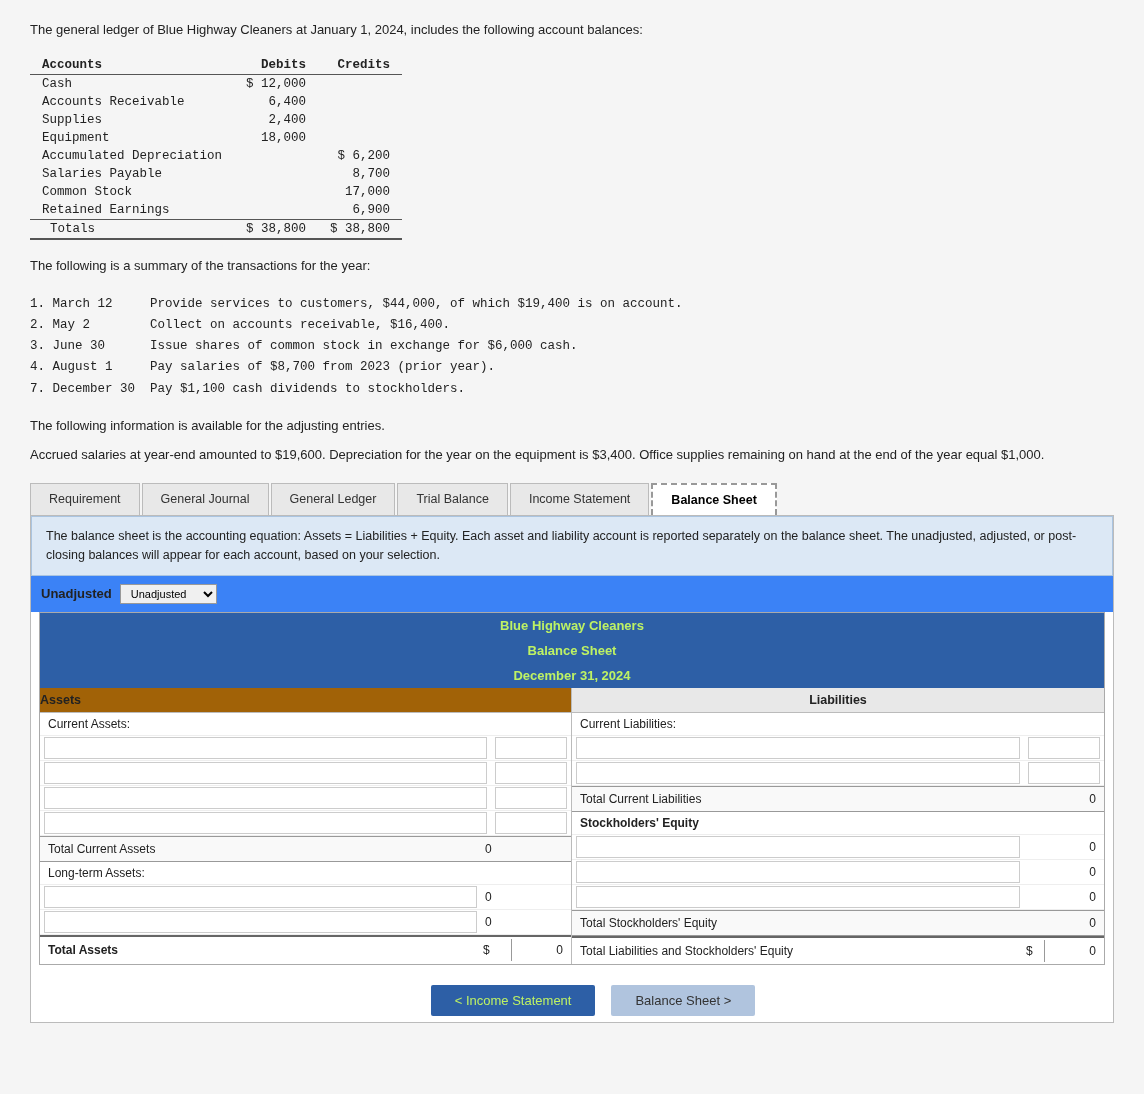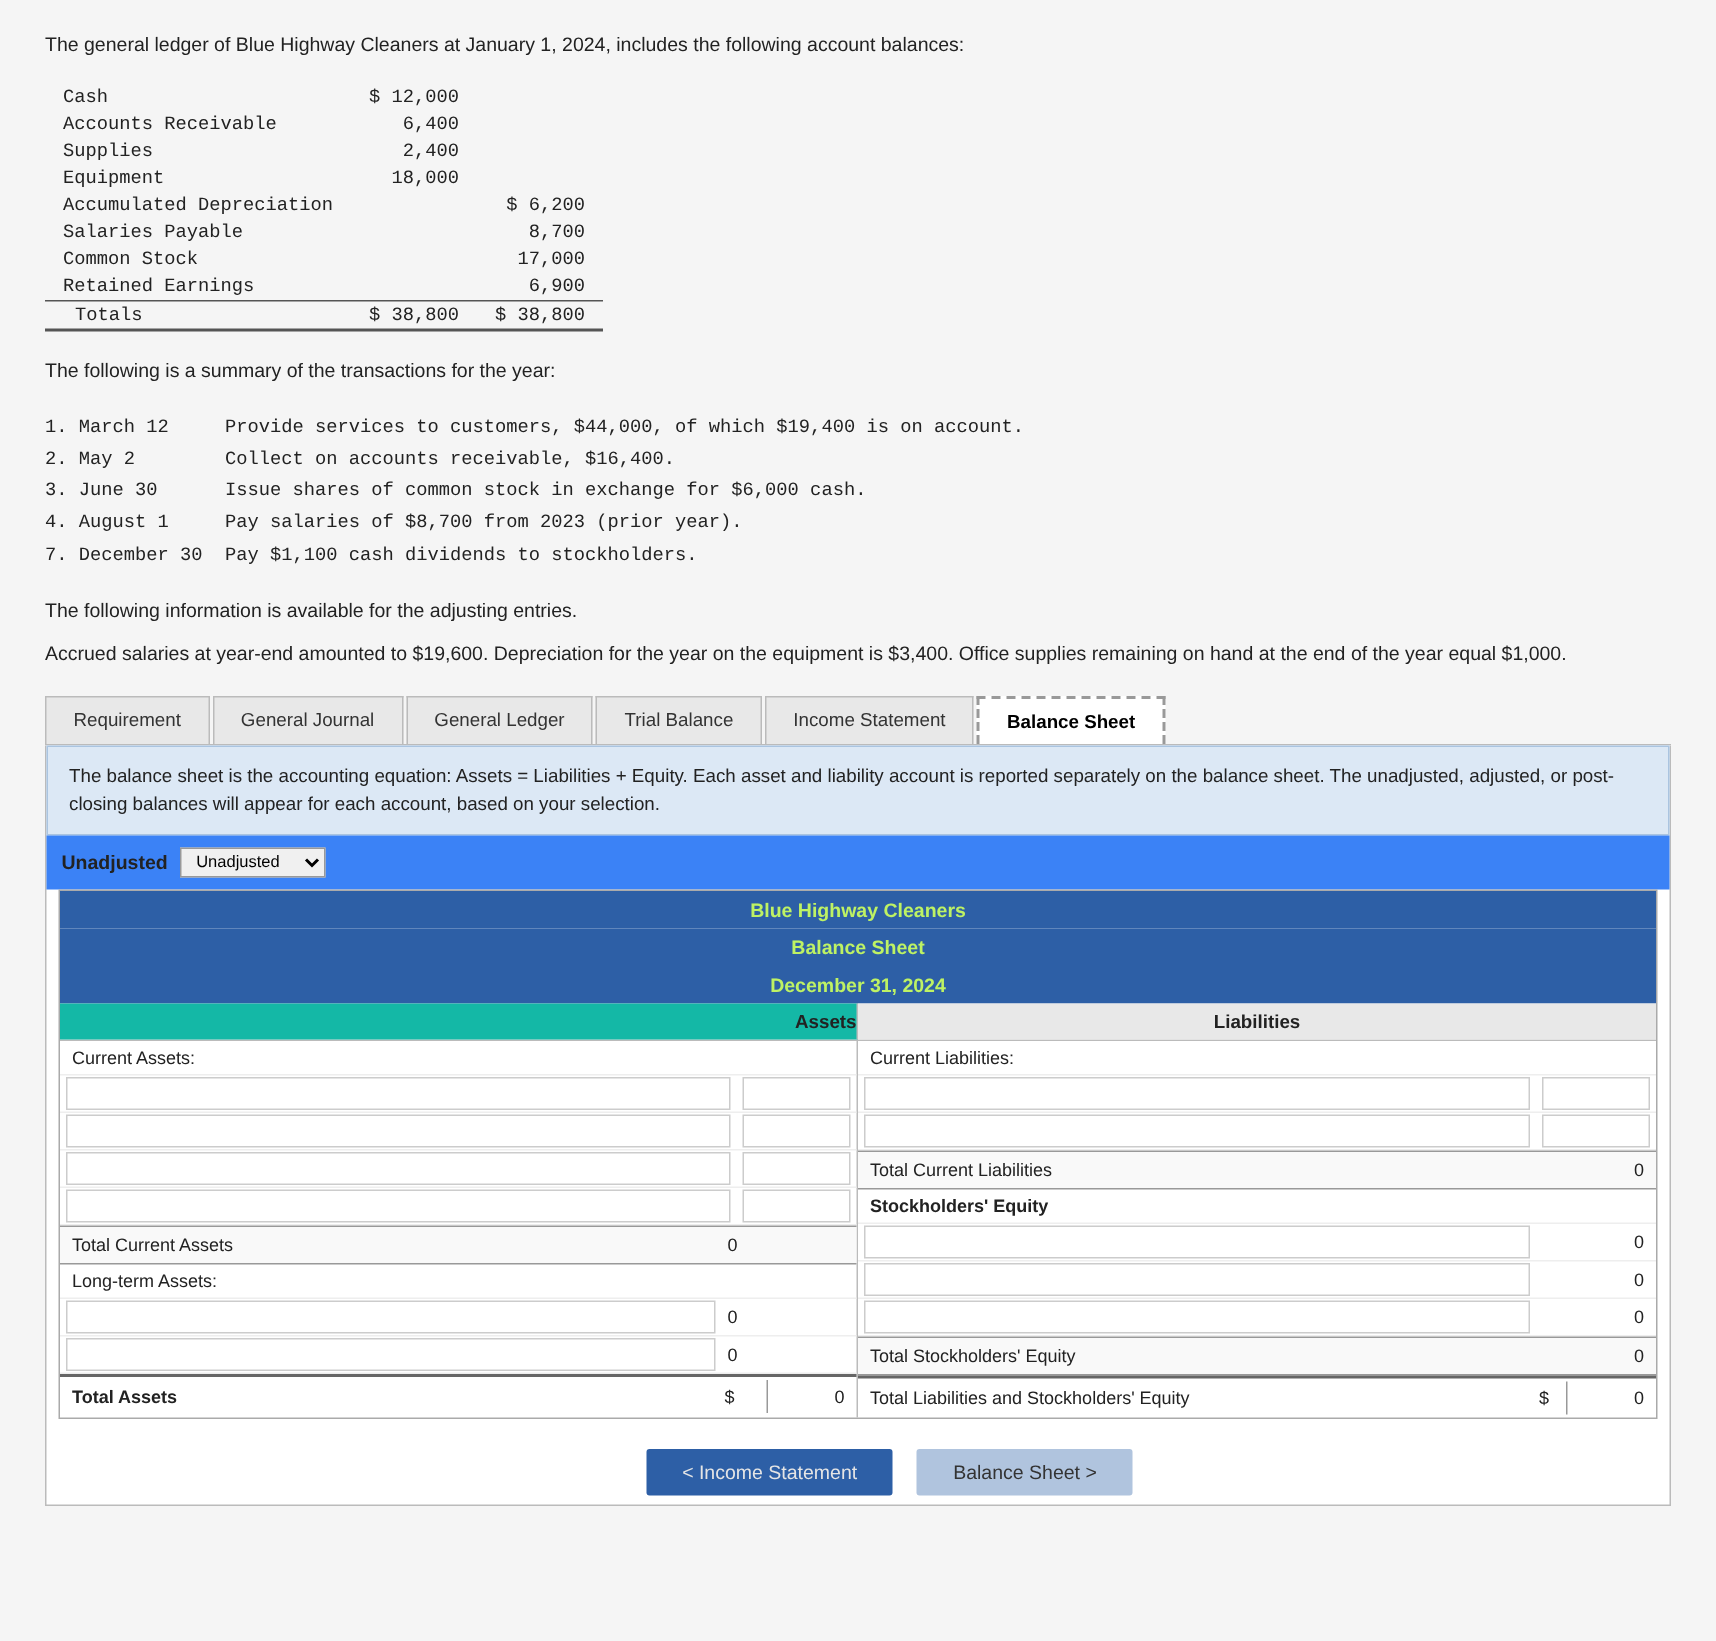--- a/index.html
+++ b/index.html
@@ -117,21 +117,21 @@
       font-size: 13px;
     }
     .bottom-buttons {
       display: flex;
       justify-content: center;
       gap: 16px;
       padding: 12px 0 6px 0;
     }
     .btn-income {
       background: #2d5fa6;
-      color: #e5e5e5;
+      color: #bef264;
       border: none;
       padding: 8px 24px;
       font-size: 13px;
       cursor: pointer;
       border-radius: 2px;
       margin-left: 42px;
     }
     .btn-balance {
       background: #b0c4de;
       color: #333;
@@ -148,20 +148,25 @@
       font-size: 12px;
     }
   </style>
 </head>
 <body>
 
 <p class="intro-text">The general ledger of Blue Highway Cleaners at January 1, 2024, includes the following account balances:</p>
 
 <table class="account-table">
   <tbody>
+      <tr class="header-row">
+    <td>Accounts</td>
+    <td style="text-align:right;">Debits</td>
+    <td style="text-align:right;">Credits</td>
+  </tr>
   <tr>
         <td>Cash</td>
         <td style="text-align:right;">$ 12,000</td>
         <td></td>
       </tr>
   <tr>
         <td>Accounts Receivable</td>
         <td style="text-align:right;">6,400</td>
         <td></td>
       </tr>
@@ -254,21 +259,21 @@
     </select>
   </div>
 
   <div style="margin: 0 8px 8px 8px; border: 1px solid #aaa;">
 
     <div class="bs-header">Blue Highway Cleaners</div>
     <div class="bs-header bs-sub">Balance Sheet</div>
     <div class="bs-header bs-sub">December 31, 2024</div>
 
     <div style="display:grid;grid-template-columns:1fr 1fr;border-bottom:1px solid #bbb;">
-      <div style="text-align:right;font-weight:bold;padding:5px 0;font-size:12.5px;border-right:1px solid #bbb;background:#14b8a6;">Assets</div>
+      <div style="text-align:left;font-weight:bold;padding:5px 0;font-size:12.5px;border-right:1px solid #bbb;background:#a16207;">Assets</div>
       <div style="text-align:center;font-weight:bold;padding:5px 0;font-size:12.5px;background:#e8e8e8;">Liabilities</div>
     </div>
 
     <div style="display:grid;grid-template-columns:1fr 1fr;">
 
       <div style="border-right:1px solid #bbb;">
 
         <div style="padding:4px 8px;font-size:12px;border-bottom:1px solid #eee;">Current Assets:</div>
 
         <div style="display:grid;grid-template-columns:1fr 80px;border-bottom:1px solid #eee;min-height:24px;">

